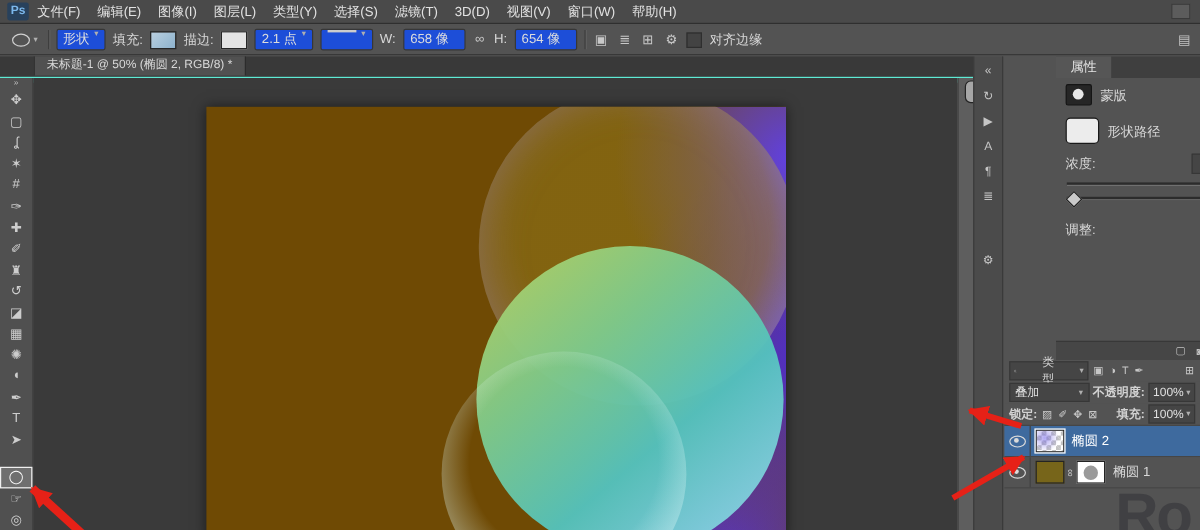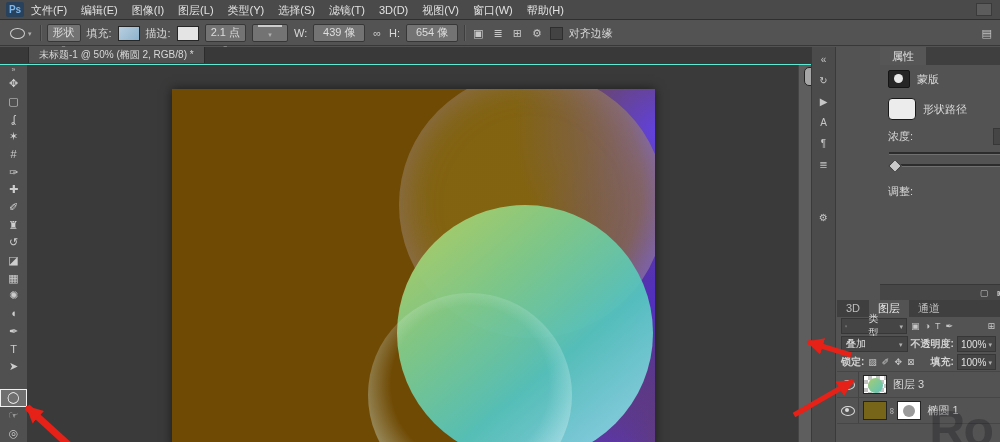--- a/index.html
+++ b/index.html
@@ -10,22 +10,22 @@
   #menubar{position:absolute;left:0;top:0;width:100%;height:20px;background:#4a4a4a;
            border-bottom:1px solid #2f2f2f;display:flex;align-items:center;padding:0 4px;box-sizing:border-box;}
   #ps-logo{width:18px;height:15px;background:#28415c;color:#7cb8ec;font-size:10px;font-weight:bold;
            text-align:center;line-height:15px;border-radius:2px;margin:0 0 0 2px;}
   .menu-item{padding:16px 7px;height:20px;line-height:20px;font-size:11px;color:#e2e2e2;}
   .mb-right{margin-left:auto;width:14px;height:11px;background:#5c5c5c;border:1px solid #3a3a3a;margin-right:4px;}
   
   #optionsbar{position:absolute;left:0;top:21px;width:100%;height:25px;background:#535353;
               border-bottom:1px solid #383838;display:flex;align-items:center;gap:6px;
               padding:0 8px;box-sizing:border-box;font-size:11px;}
-  .obox{display:inline-flex;align-items:center;gap:4px;background:#737373;border:1px solid #373737;
-        border-radius:2px;height:16px;padding:0 5px;color:#dddddd;white-space:nowrap;flex-direction:column;}
+  .obox{display:inline-flex;gap:4px;background:#1d4ed8;border:1px solid #373737;
+        border-radius:2px;height:16px;padding:0 5px;color:#dddddd;white-space:nowrap;}
   .caret{font-size:7px;color:#b0b0b0;line-height:1;}
   .caret::after{content:"▾";}
   .vsep{width:1px;height:16px;background:#3e3e3e;box-shadow:1px 0 0 #616161;}
   .tool-preset{display:inline-flex;align-items:center;gap:3px;padding:0 2px;}
   .oval-icon{width:13px;height:9px;border:1px solid #d0d0d0;border-radius:50%;display:inline-block;}
   .swatch-fill{width:20px;height:13px;border:1px solid #262626;background:linear-gradient(135deg,#b9cfdf,#8db2cd);}
   .swatch-stroke{width:20px;height:13px;border:1px solid #262626;background:#e4e4e4;}
   .line-sample{width:24px;height:0;border-top:2px solid #cccccc;}
   .num-box{min-width:40px;}
   .icon-btn{color:#c8c8c8;font-size:11px;padding:0 2px;}
@@ -178,21 +178,21 @@
     <span class="swatch-stroke"></span>
     <span class="obox">
       <span>2.1 点</span>
       <span class="caret"></span>
     </span>
     <span class="obox">
       <span class="line-sample"></span>
       <span class="caret"></span>
     </span>
     <span>W:</span>
-    <span class="obox num-box">439 像</span>
+    <span class="obox num-box">658 像</span>
     <span class="icon-btn">∞</span>
     <span>H:</span>
     <span class="obox num-box">654 像</span>
     <span class="vsep"></span>
     <span class="icon-btn">▣</span>
     <span class="icon-btn">≣</span>
     <span class="icon-btn">⊞</span>
     <span class="icon-btn">⚙</span>
     <span class="cb"></span>
     <span>对齐边缘</span>
@@ -288,25 +288,20 @@
       </div>
       <div class="pfoot">
         <span>▢</span>
         <span>◙</span>
         <span>◉</span>
         <span>✖</span>
       </div>
     </div>
 
     <div id="layers">
-      <div class="ltabs">
-        <span class="ltab">3D</span>
-        <span class="ltab active">图层</span>
-        <span class="ltab">通道</span>
-      </div>
       <div class="lfilter">
         <span class="searchbox">
           <svg width="9" height="9" viewBox="0 0 10 10">
             <circle cx="4" cy="4" r="3" fill="none" stroke="#c6c6c6" stroke-width="1.2"></circle>
             <line x1="6.4" y1="6.4" x2="9.2" y2="9.2" stroke="#c6c6c6" stroke-width="1.2"></line>
           </svg>
           <span>类型</span>
           <span class="caret"></span>
         </span>
         <span class="ficon">▣</span>
@@ -332,28 +327,28 @@
         <span class="ficon">✐</span>
         <span class="ficon">✥</span>
         <span class="ficon">⊠</span>
         <span class="rlbl push">填充:</span>
         <span class="valbox">
           <span>100%</span>
           <span class="caret"></span>
         </span>
       </div>
       <div class="llist">
-        <div class="layer">
+        <div class="layer sel">
           <span class="eyecell">
               <span class="eye"></span>
             </span>
-          <span class="thumb checker">
-              <span class="thumb-ball"></span>
+          <span class="thumb checker outline">
+              <span class="thumb-e2"></span>
             </span>
-          <span class="lname">图层 3</span>
+          <span class="lname">椭圆 2</span>
         </div>
         <div class="layer">
           <span class="eyecell">
               <span class="eye"></span>
             </span>
           <span class="thumb thumb-solid"></span>
           <span class="chainlink">∞</span>
           <span class="thumb thumb-mask">
               <span></span>
             </span>

